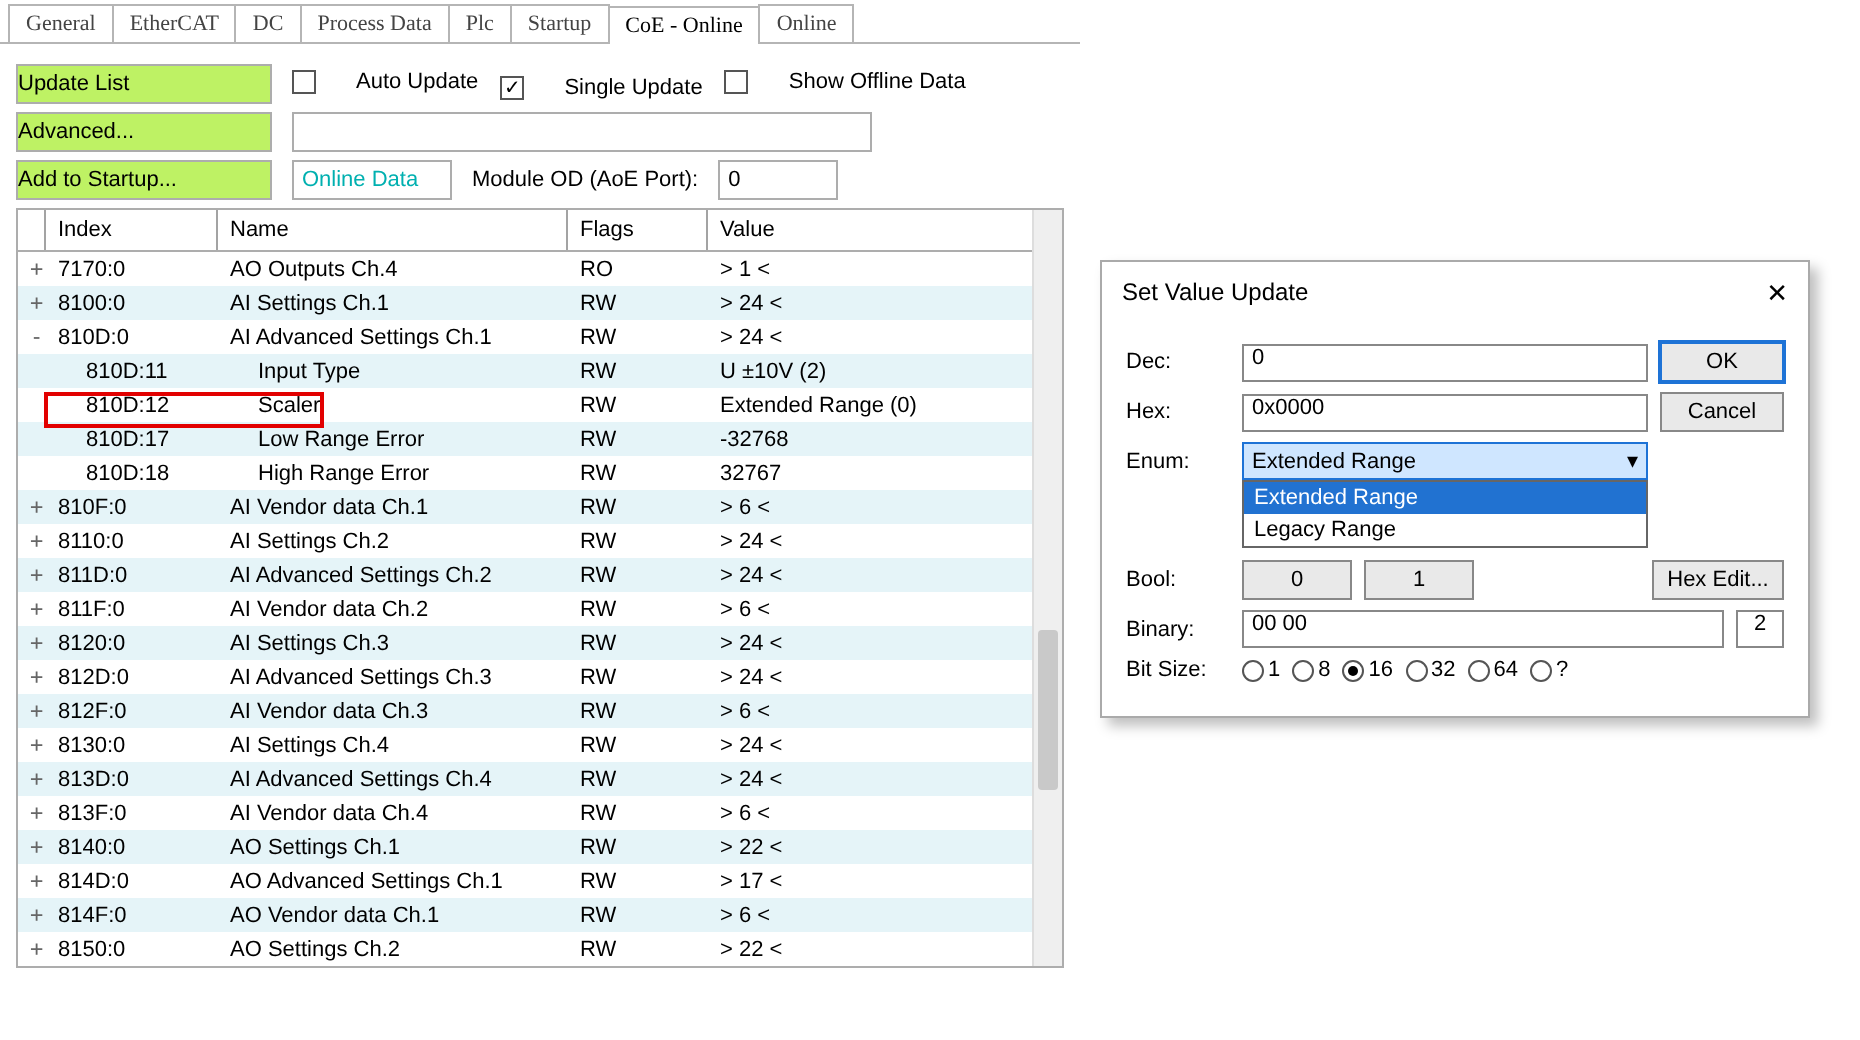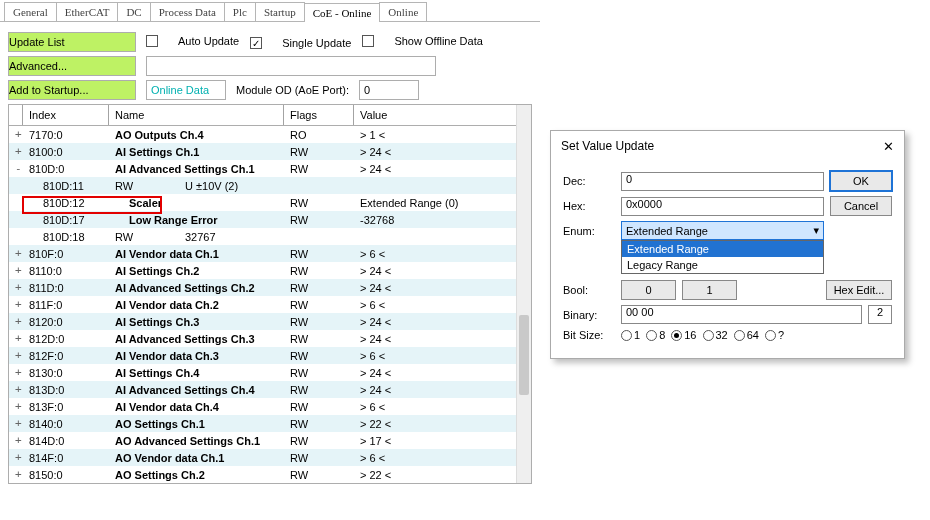--- a/index.html
+++ b/index.html
@@ -25,21 +25,21 @@
   .th-idx  { width:86px; }
   .th-name { width:175px; }
   .th-flags{ width:70px; }
   .th-val  { flex:1; }
   .rows { position:relative; }
   .row { display:flex; height:17px; align-items:center; }
   .row:nth-child(even){ background:#e5f4f8; }
   .cell { padding:0 6px; overflow:hidden; white-space:nowrap; }
   .c-exp {width:14px; text-align:center; color:#666; font-family:monospace;}
   .c-idx {width:86px;}
-  .c-name{width:175px;font-weight:bold;}
+  .c-name{width:175px;}
   .c-flags{width:70px;}
   .c-val {flex:1;}
   .child .c-idx, .child .c-name { padding-left:20px; }
   .scroll { position:absolute; right:0; top:0; bottom:0; width:15px; background:#efefef; border-left:1px solid #ddd; }
   .scroll-thumb { position:absolute; left:2px; right:2px; top:210px; height:80px; background:#c9c9c9; border-radius:2px; }
   .hl { position:absolute; border:2px solid #e20000; }
   
   .dialog { position:absolute; left:550px; top:130px; width:355px; background:#fff; border:1px solid #aaa; box-shadow:4px 4px 6px rgba(0,0,0,.25); }
   .dlg-title { display:flex; justify-content:space-between; padding:8px 10px; font-size:12px; }
   .dlg-close { cursor:pointer; font-size:13px; }
@@ -128,40 +128,42 @@
         <div class="row">
           <span class="cell c-exp">-</span>
           <span class="cell c-idx">810D:0</span>
           <span class="cell c-name">AI Advanced Settings Ch.1</span>
           <span class="cell c-flags">RW</span>
           <span class="cell c-val">&gt; 24 &lt;</span>
         </div>
         <div class="row child">
           <span class="cell c-exp"></span>
           <span class="cell c-idx">810D:11</span>
+          <span class="cell c-name">Input Type</span>
           <span class="cell c-flags">RW</span>
           <span class="cell c-val">U ±10V (2)</span>
         </div>
         <div class="row child">
           <span class="cell c-exp"></span>
           <span class="cell c-idx">810D:12</span>
           <span class="cell c-name">Scaler</span>
           <span class="cell c-flags">RW</span>
           <span class="cell c-val">Extended Range (0)</span>
         </div>
         <div class="row child">
           <span class="cell c-exp"></span>
           <span class="cell c-idx">810D:17</span>
           <span class="cell c-name">Low Range Error</span>
           <span class="cell c-flags">RW</span>
           <span class="cell c-val">-32768</span>
         </div>
         <div class="row child">
           <span class="cell c-exp"></span>
           <span class="cell c-idx">810D:18</span>
+          <span class="cell c-name">High Range Error</span>
           <span class="cell c-flags">RW</span>
           <span class="cell c-val">32767</span>
         </div>
         <div class="row">
           <span class="cell c-exp">+</span>
           <span class="cell c-idx">810F:0</span>
           <span class="cell c-name">AI Vendor data Ch.1</span>
           <span class="cell c-flags">RW</span>
           <span class="cell c-val">&gt; 6 &lt;</span>
         </div>

